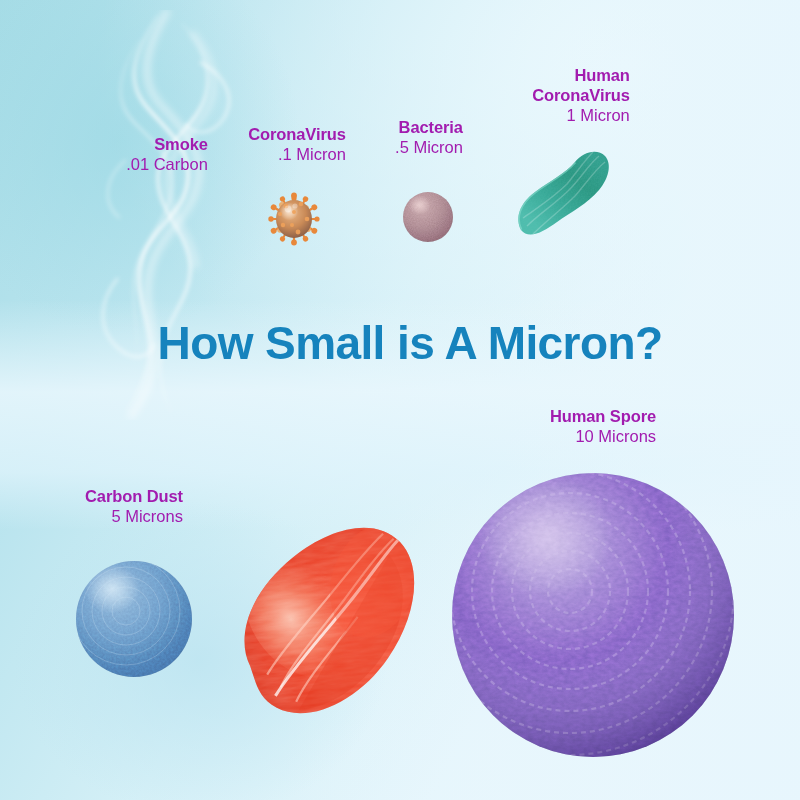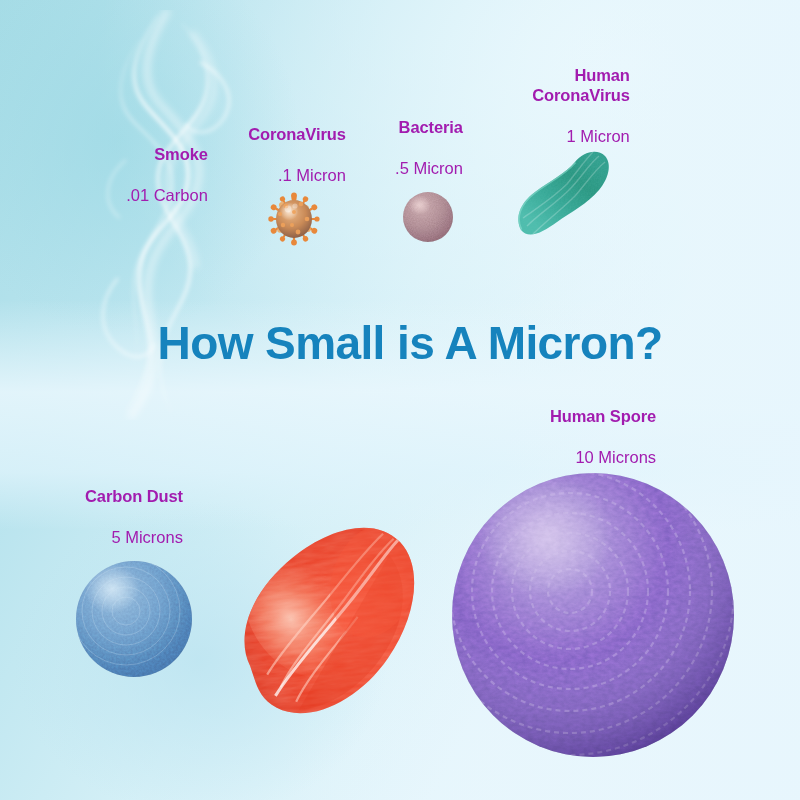--- a/index.html
+++ b/index.html
@@ -58,21 +58,20 @@
   .label .nm {
     font-weight: bold;
     font-size: 16.5px;
     letter-spacing: -0.1px;
     display: block;
   }
   .label .sz {
     font-weight: normal;
     font-size: 16.5px;
     display: block;
-    margin-top: 21px;
   }
 
   
   .title {
     position: absolute;
     left: 0; right: 0;
     top: 316px;
     text-align: center;
     font-size: 46px;
     font-weight: bold;
@@ -172,21 +171,21 @@
         <path d="M152 22 C 176 52, 182 82, 162 108 C 142 134, 124 150, 128 180 C 132 212, 154 228, 156 258" stroke-width="5"></path>
       </g>
       <g filter="url(#sblur)" fill="none" stroke="#ffffff" stroke-opacity="0.75">
         <path d="M160 52 C 186 66, 196 88, 184 108 C 172 126, 152 126, 146 114" stroke-width="2"></path>
         <path d="M78 268 C 58 292, 58 320, 78 338 C 94 352, 110 348, 114 334" stroke-width="1.8"></path>
         <path d="M86 150 C 64 168, 62 194, 80 208" stroke-width="1.4" stroke-opacity="0.6"></path>
       </g>
     </svg>
   </div>
 
-  <div class="label" style="left:167px; top:144px; transform:translateX(-50%);">
+  <div class="label" style="left:167px; top:134px; transform:translateX(-50%);">
     <span class="nm">Smoke</span>
     <span class="sz">.01 Carbon</span>
   </div>
 
   <div class="label" style="left:297px; top:124px; transform:translateX(-50%);">
     <span class="nm">CoronaVirus</span>
     <span class="sz">.1 Micron</span>
   </div>
 
   <div class="label" style="left:429px; top:117px; transform:translateX(-50%);">

